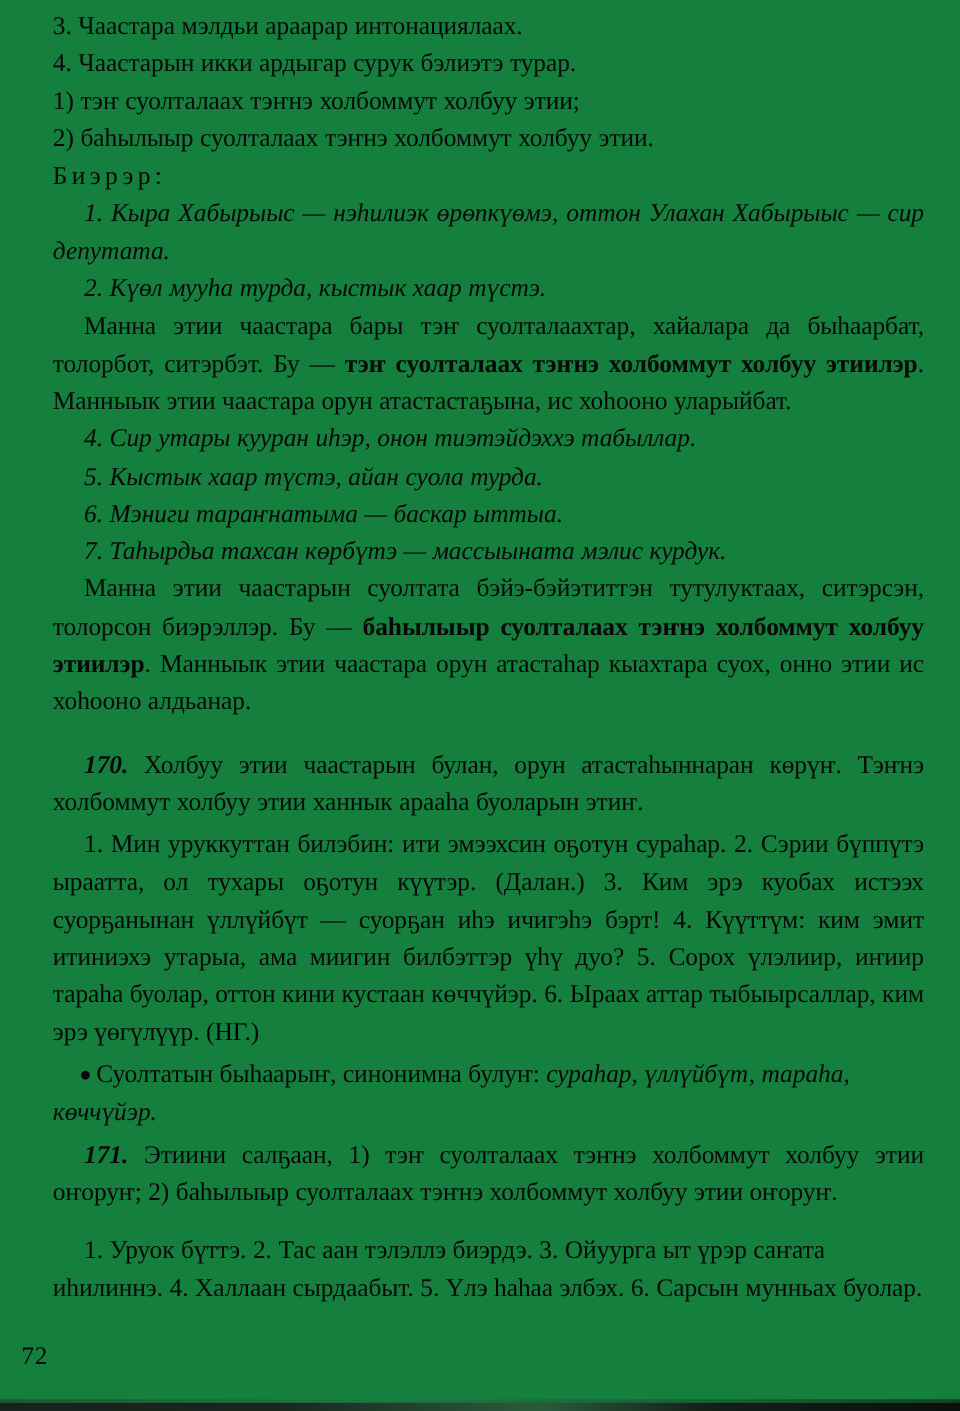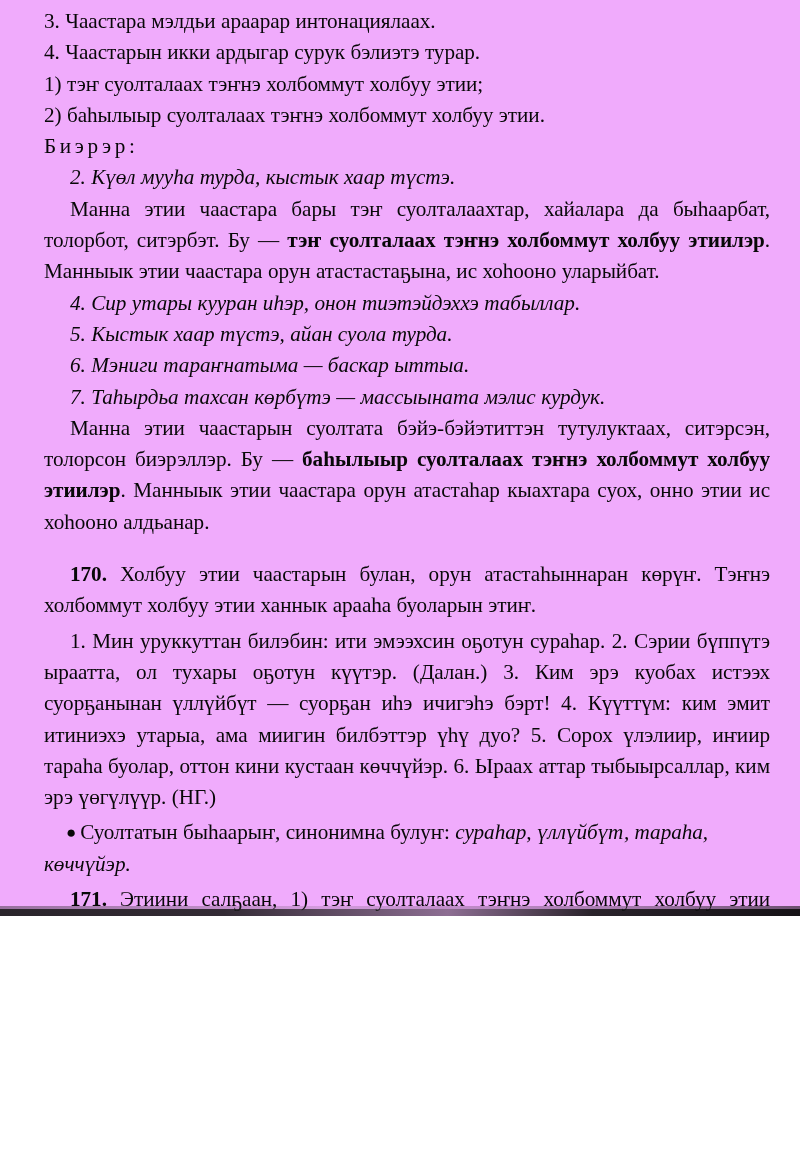--- a/index.html
+++ b/index.html
@@ -3,22 +3,22 @@
 <meta charset="utf-8">
 <style>
   html, body {
     margin: 0;
     padding: 0;
     background: #ffffff;
   }
   .page {
     position: relative;
     width: 800px;
-    height: 916px;
-    background: #f0abfc;
+    height: 1176px;
+    background: #15803d;
     overflow: hidden;
     font-family: "Liberation Serif", "DejaVu Serif", serif;
     color: #080808;
     box-sizing: border-box;
   }
   .content {
     position: absolute;
     left: 44px;
     top: 6px;
     width: 726px;
@@ -32,21 +32,21 @@
     letter-spacing: -0.05px;
     word-spacing: 0.2px;
   }
   .indent { text-indent: 26px; }
   .no-indent { text-indent: 0; }
   .gap-sm { margin-top: 4px; }
   .gap-md { margin-top: 17px; }
   .gap-lg { margin-top: 21px; }
   .it { font-style: italic; }
   .bd { font-weight: bold; }
-  .num { font-weight: bold; }
+  .num { font-weight: bold; font-style: italic; }
   .spaced {
     letter-spacing: 3.6px;
     text-indent: 0;
   }
   .last-line-left { text-align: left; }
   .bullet-line { text-indent: 22px; }
   .bullet-dot {
     font-size: 17px;
     vertical-align: 1px;
     padding-right: 4px;
@@ -94,20 +94,21 @@
 
     <p class="no-indent">3. Чаастара мэлдьи араарар интонациялаах.</p>
     <p class="no-indent">4. Чаастарын икки ардыгар сурук бэлиэтэ турар.</p>
 
 
     <p class="no-indent">1) тэҥ суолталаах тэҥнэ холбоммут холбуу этии;</p>
     <p class="no-indent last-line-left">2) баһылыыр суолталаах тэҥнэ холбоммут холбуу этии.</p>
 
     <p class="spaced last-line-left">Биэрэр:</p>
 
+    <p class="indent it">1. Кыра Хабырыыс — нэһилиэк өрөпкүөмэ, оттон Улахан Хабырыыс — сир депутата.</p>
     <p class="indent it last-line-left">2. Күөл мууһа турда, кыстык хаар түстэ.</p>
 
     <p class="indent"><span>Манна этии чаастара бары тэҥ суолталаахтар, хайалара да быһаарбат, толорбот, ситэрбэт. Бу — </span><span class="bd">тэҥ суолталаах тэҥнэ холбоммут холбуу этиилэр</span><span>. Манныык этии чаастара орун атастастаҕына, ис хоһооно уларыйбат.</span></p>
 
     <p class="indent it last-line-left">4. Сир утары кууран иһэр, онон тиэтэйдэххэ табыллар.</p>
     <p class="indent it last-line-left">5. Кыстык хаар түстэ, айан суола турда.</p>
     <p class="indent it last-line-left">6. Мэниги тараҥнатыма — баскар ыттыа.</p>
     <p class="indent it last-line-left">7. Таһырдьа тахсан көрбүтэ — массыыната мэлис курдук.</p>
 
     <p class="indent"><span>Манна этии чаастарын суолтата бэйэ-бэйэтиттэн тутулуктаах, ситэрсэн, толорсон биэрэллэр. Бу — </span><span class="bd">баһылыыр суолталаах тэҥнэ холбоммут холбуу этиилэр</span><span>. Манныык этии чаастара орун атастаһар кыахтара суох, онно этии ис хоһооно алдьанар.</span></p>

